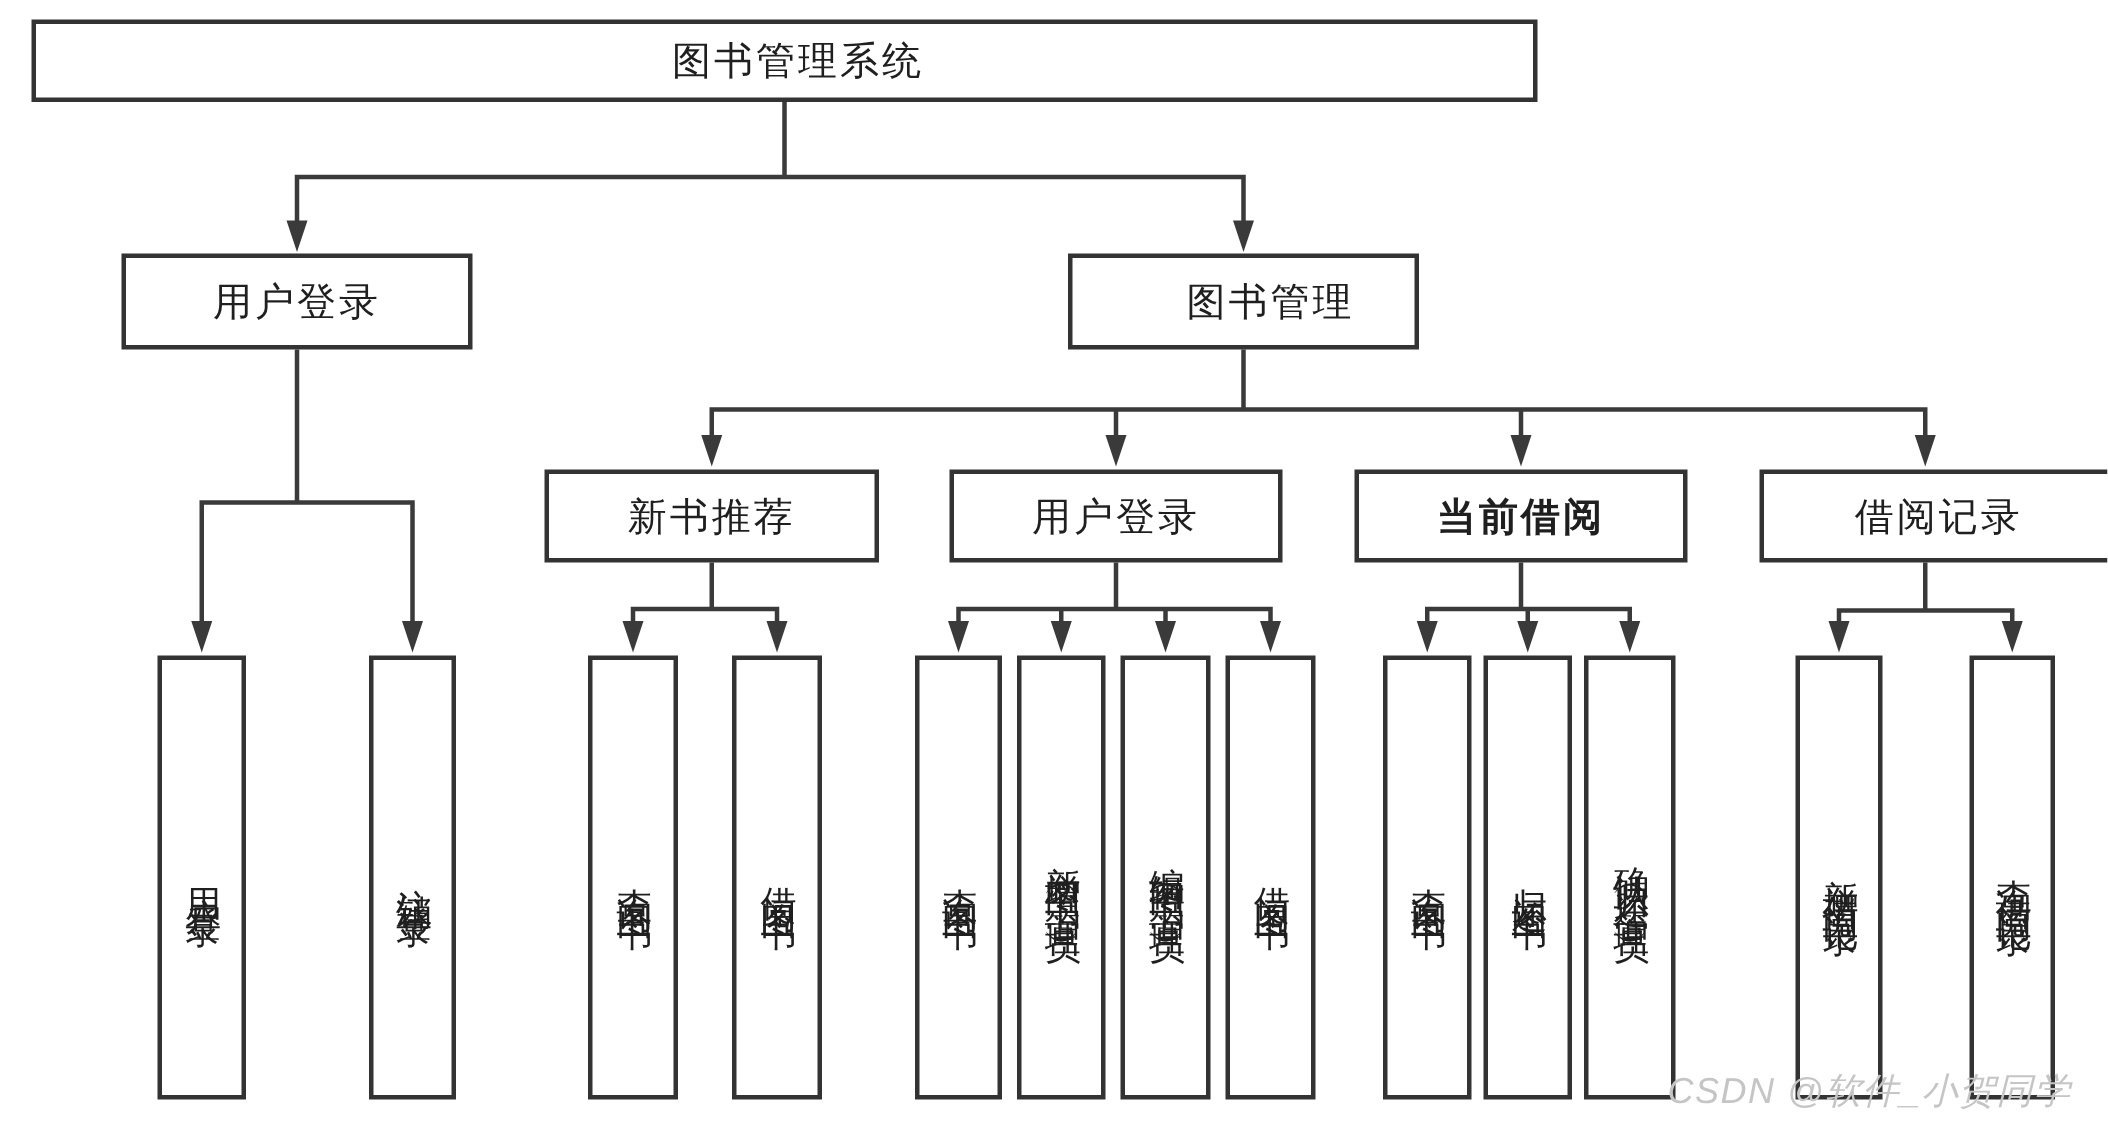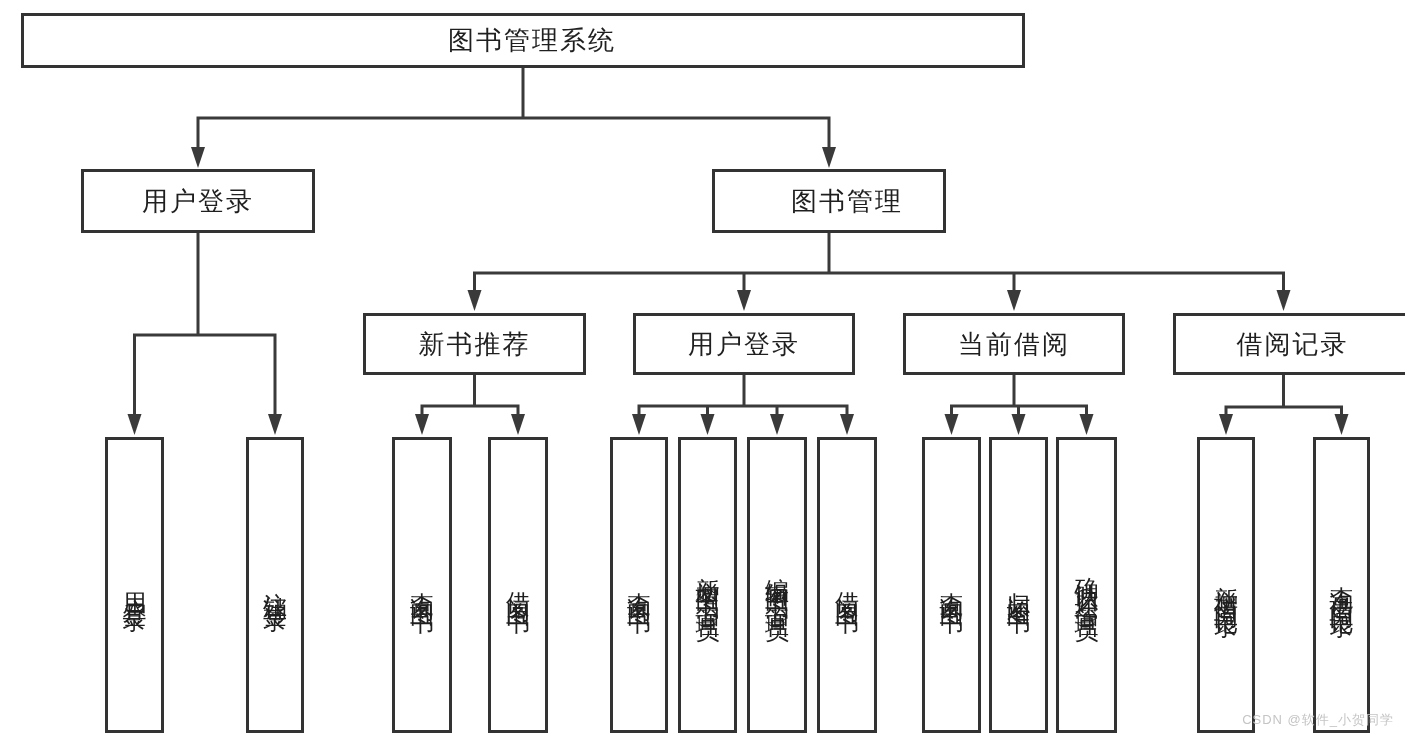--- a/index.html
+++ b/index.html
@@ -35,27 +35,28 @@
   .leaf {
     writing-mode: vertical-rl;
     text-orientation: mixed;
     font-size: 24px;
     letter-spacing: 6px;
     line-height: 1;
     white-space: normal;
   }
   .watermark {
     position: absolute;
-    right: 11px;
+    right: 24px;
     top: 711px;
     z-index: 3;
-    font-size: 13px;
+    font-size: 24px;
     letter-spacing: 1px;
     color: #c5c5c5;
     white-space: nowrap;
+    font-style: italic;
   }
 </style>
 </head>
 <body>
 
 <div class="canvas">
 
   <svg class="connectors" width="1405" height="747" viewBox="0 0 1405 747" aria-hidden="true">
     <g stroke="#3a3a3a" stroke-width="3" fill="none" stroke-linecap="square">
 
@@ -96,21 +97,21 @@
     </g>
   </svg>
 
   <div class="node" style="left:21px; top:13px; width:1004px; height:55px;padding-left:18px;">图书管理系统</div>
 
   <div class="node" style="left:81px; top:169px; width:234px; height:64px;">用户登录</div>
   <div class="node" style="left:712px; top:169px; width:234px; height:64px;padding-left:36px;">图书管理</div>
 
   <div class="node" style="left:363px; top:313px; width:223px; height:62px;">新书推荐</div>
   <div class="node" style="left:633px; top:313px; width:222px; height:62px;">用户登录</div>
-  <div class="node" style="left:903px; top:313px; width:222px; height:62px;">当前借阅</div>
+  <div class="node" style="left:903px; top:313px; width:222px; height:62px;font-weight:bold;">当前借阅</div>
   <div class="node" style="left:1173px; top:313px; width:239px; height:62px;">借阅记录</div>
 
   <div class="node leaf" style="left:105px; top:437px; width:59px; height:296px;">用户登录</div>
   <div class="node leaf" style="left:246px; top:437px; width:58px; height:296px;">注销登录</div>
 
   <div class="node leaf" style="left:392px; top:437px; width:60px; height:296px;">查询图书</div>
   <div class="node leaf" style="left:488px; top:437px; width:60px; height:296px;">借阅图书</div>
 
   <div class="node leaf" style="left:610px; top:437px; width:58px; height:296px;">查询图书</div>
   <div class="node leaf" style="left:678px; top:437px; width:59px; height:296px;">新增图书（管理员）</div>

